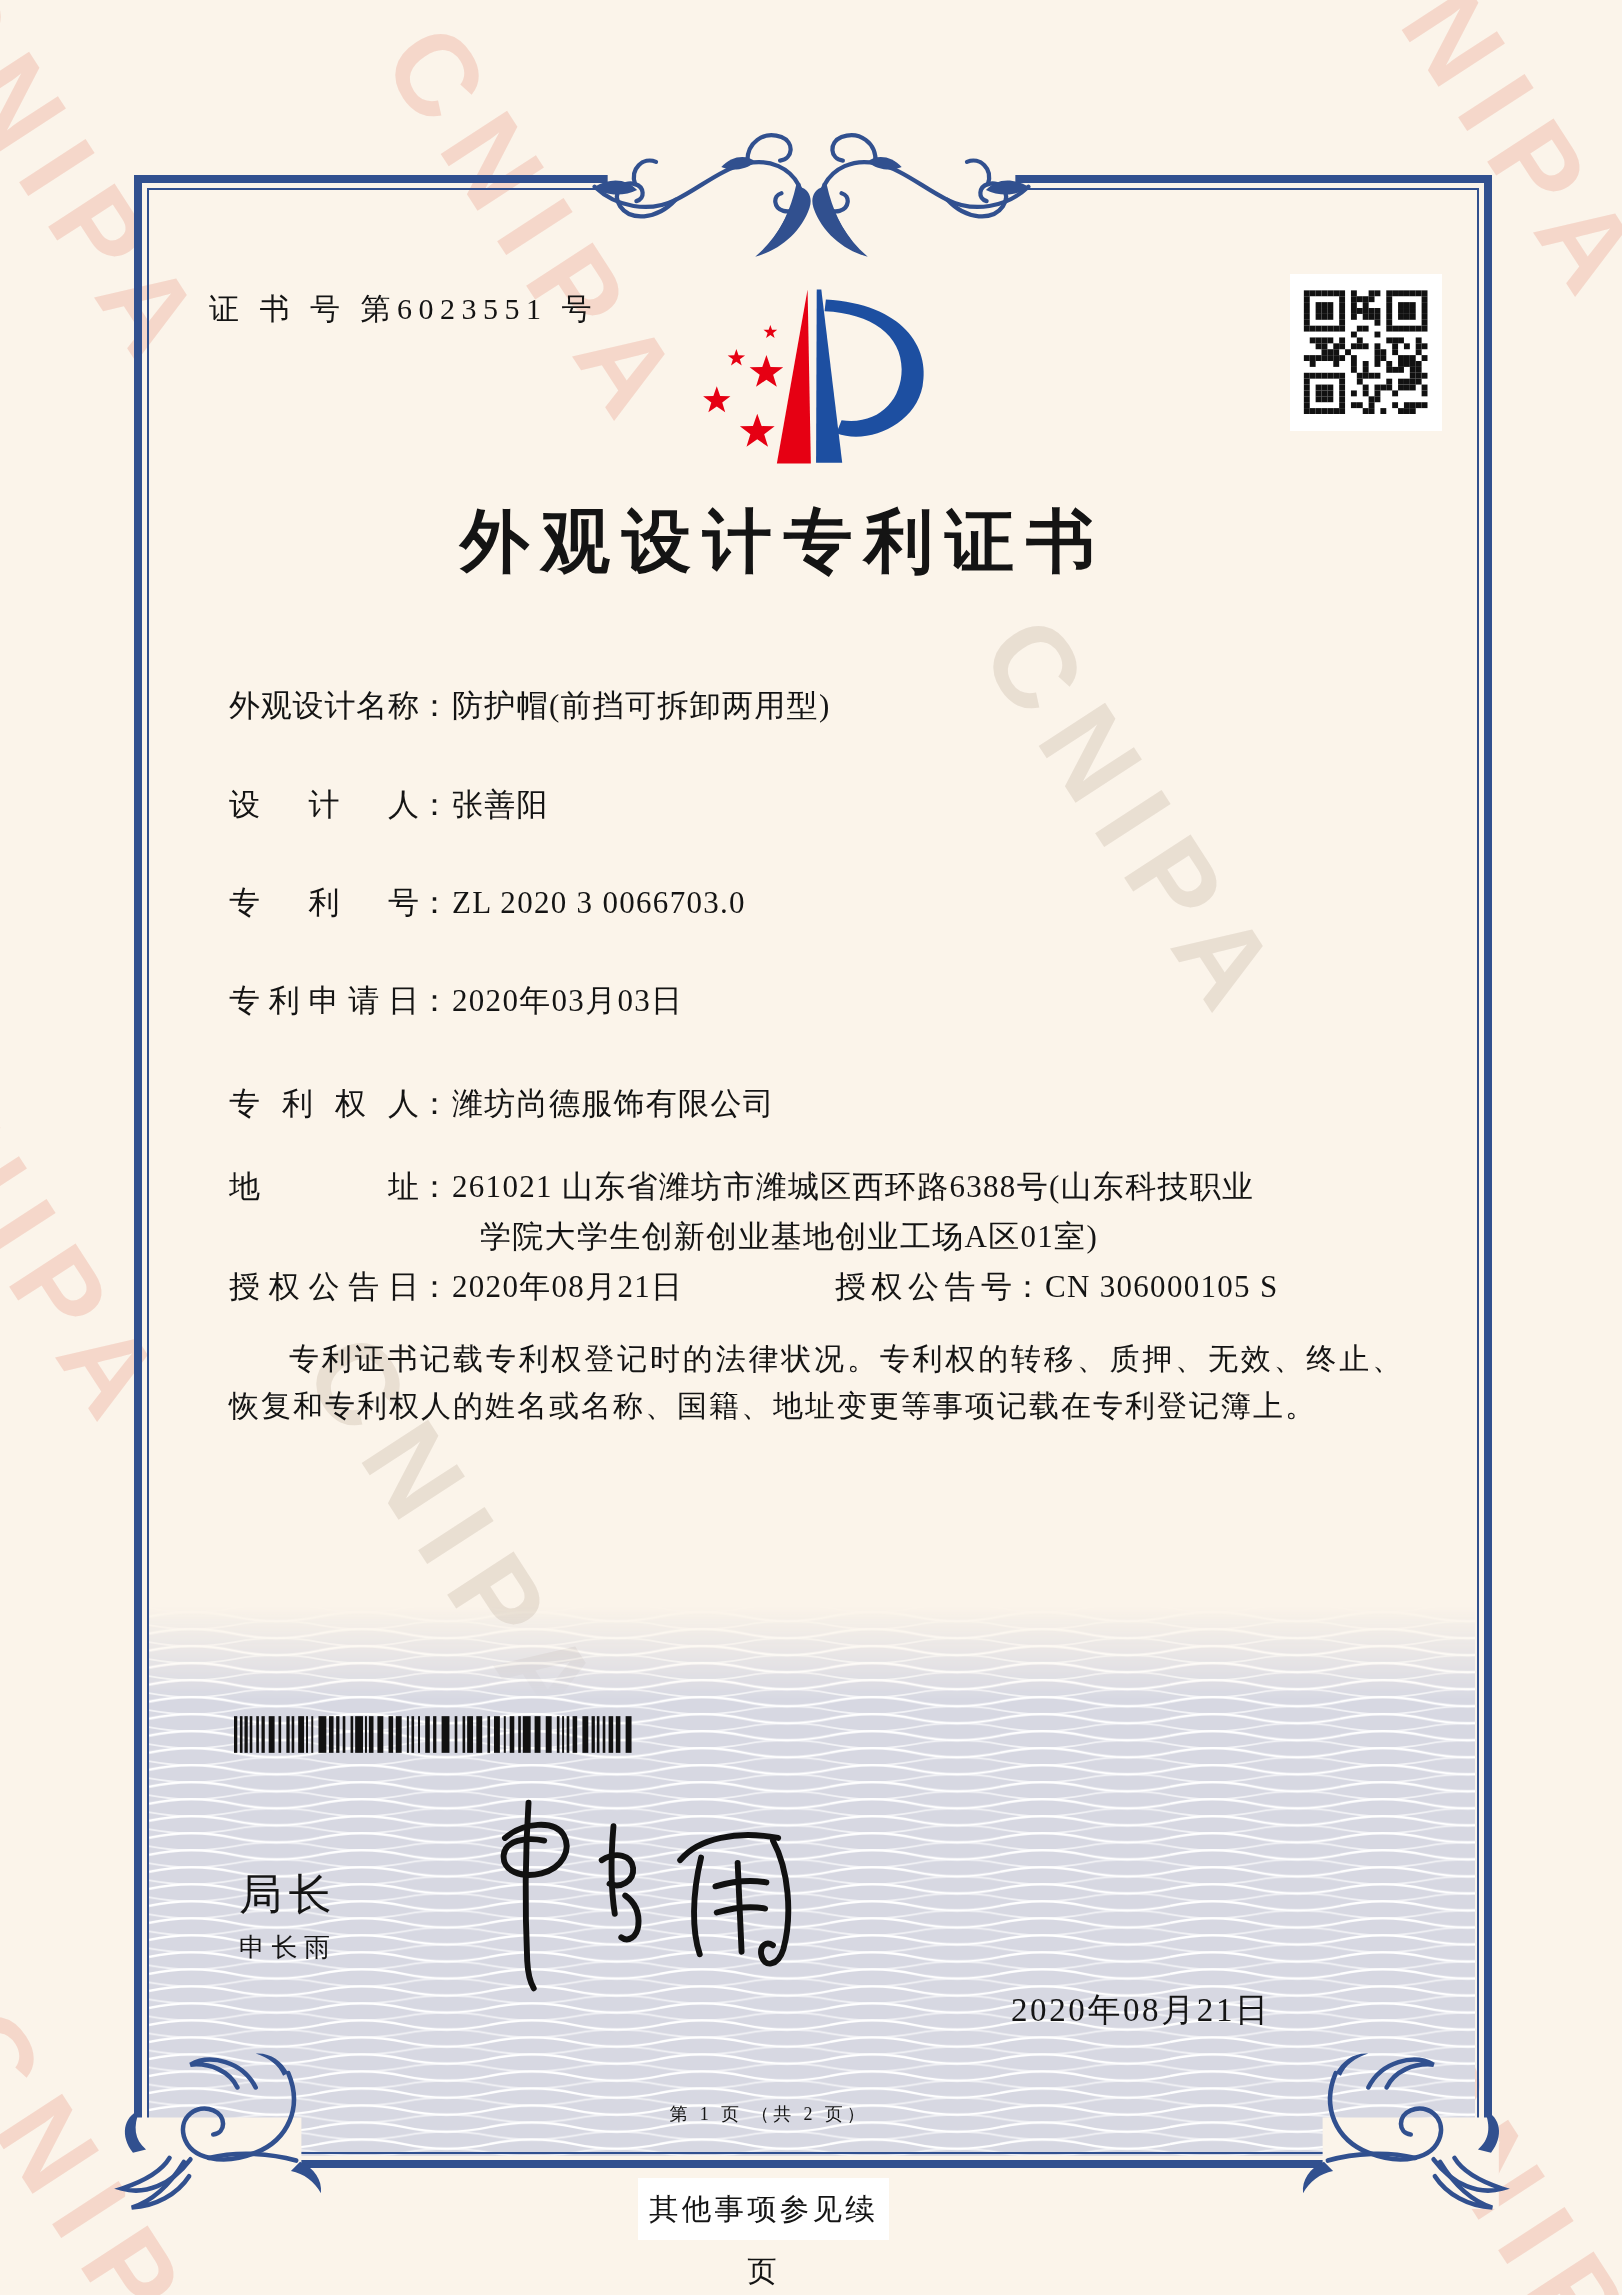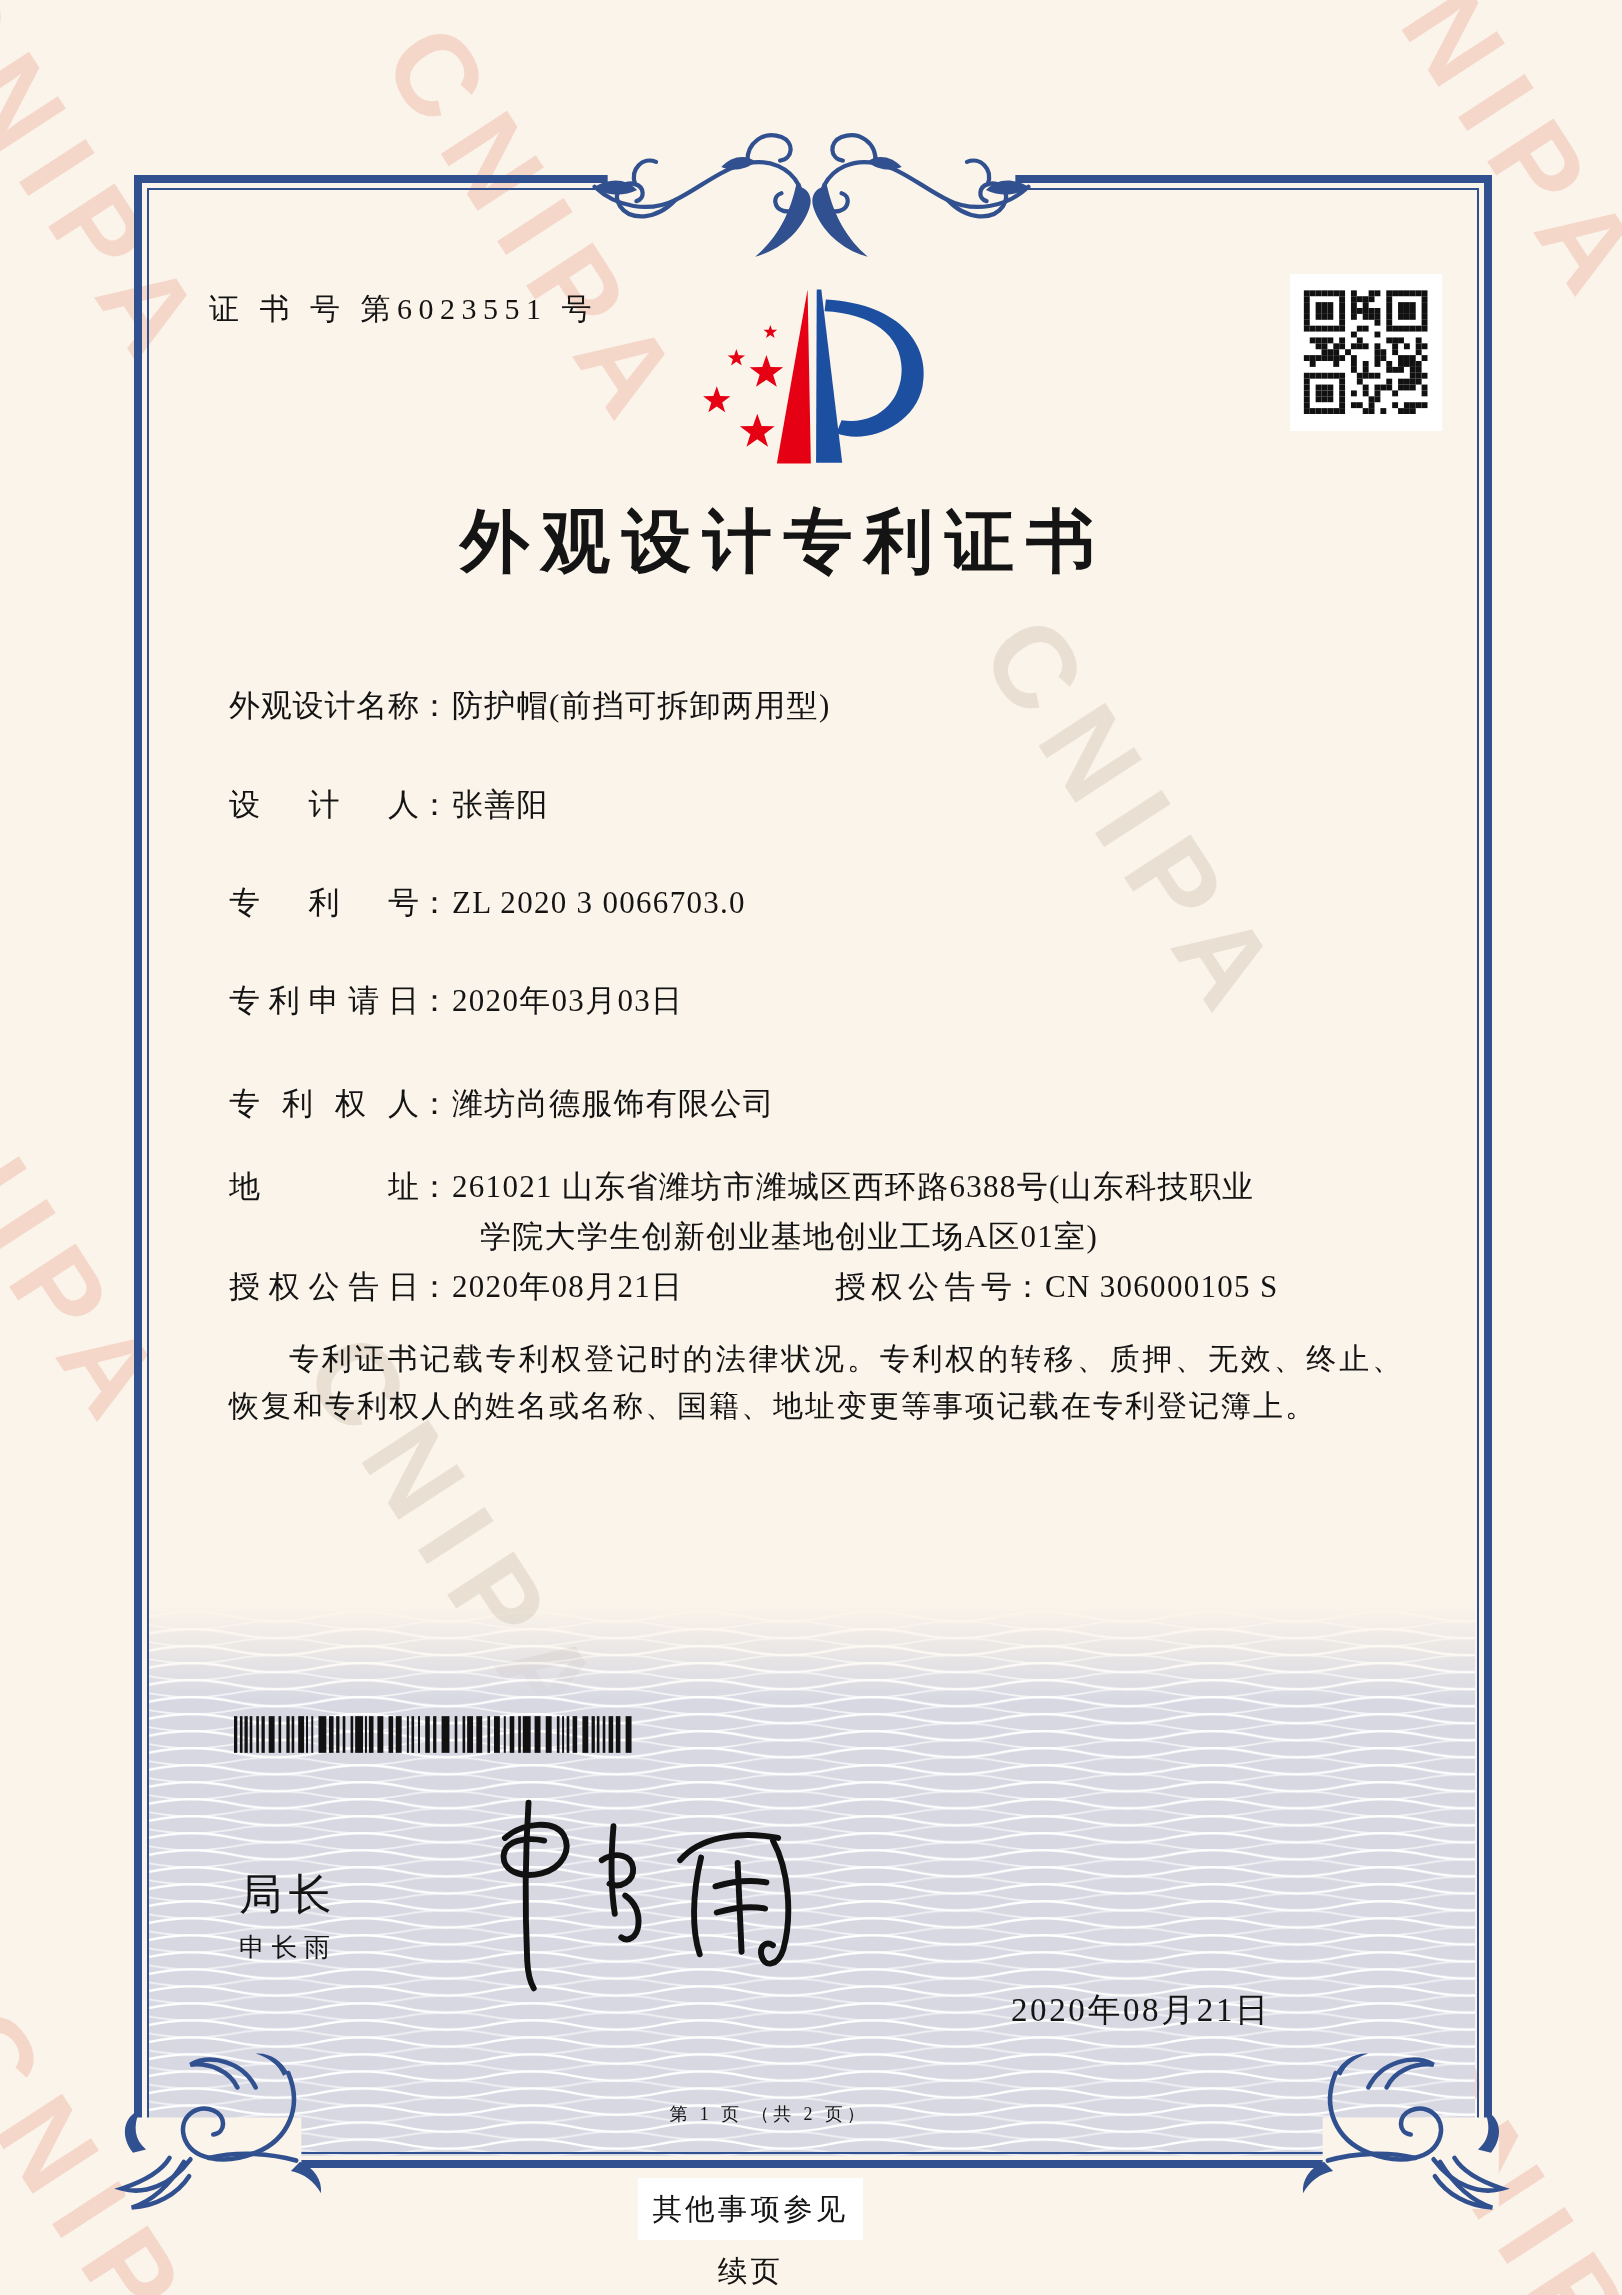--- a/index.html
+++ b/index.html
@@ -47,21 +47,21 @@
 
   .para-wrap{left:229px;top:1335px;width:1175px;z-index:5;}
   .para{font-size:30px;line-height:47px;letter-spacing:2px;text-align:justify;text-indent:2em;}
 
   #barcode{left:234px;top:1716px;z-index:5;}
   #signer-title{left:239px;top:1866px;font-size:43px;letter-spacing:6.5px;z-index:5;}
   #signer-name{left:239px;top:1930px;font-size:26px;letter-spacing:6.5px;z-index:5;}
   #signature{left:471px;top:1794px;z-index:5;}
   #issue-date{left:1011px;top:1988px;font-size:33px;letter-spacing:2.6px;z-index:5;}
   #page-ind{left:589px;top:2102px;width:360px;text-align:center;font-size:18px;letter-spacing:3.9px;z-index:5;}
-  #footer-note{left:638px;top:2178px;width:225px;height:62px;background:#ffffff;text-align:center;
+  #footer-note{left:638px;top:2178px;width:251px;height:62px;background:#ffffff;text-align:center;
                line-height:62px;font-size:29.4px;letter-spacing:3.3px;z-index:5;}
 </style>
 </head>
 <body>
 
 <div id="page">
 
   <div class="wm pink" style="left:59px;top:170px">CNIPA</div>
   <div class="wm pink" style="left:537px;top:229px">CNIPA</div>
   <div class="wm pink" style="left:1498px;top:105px">CNIPA</div>

